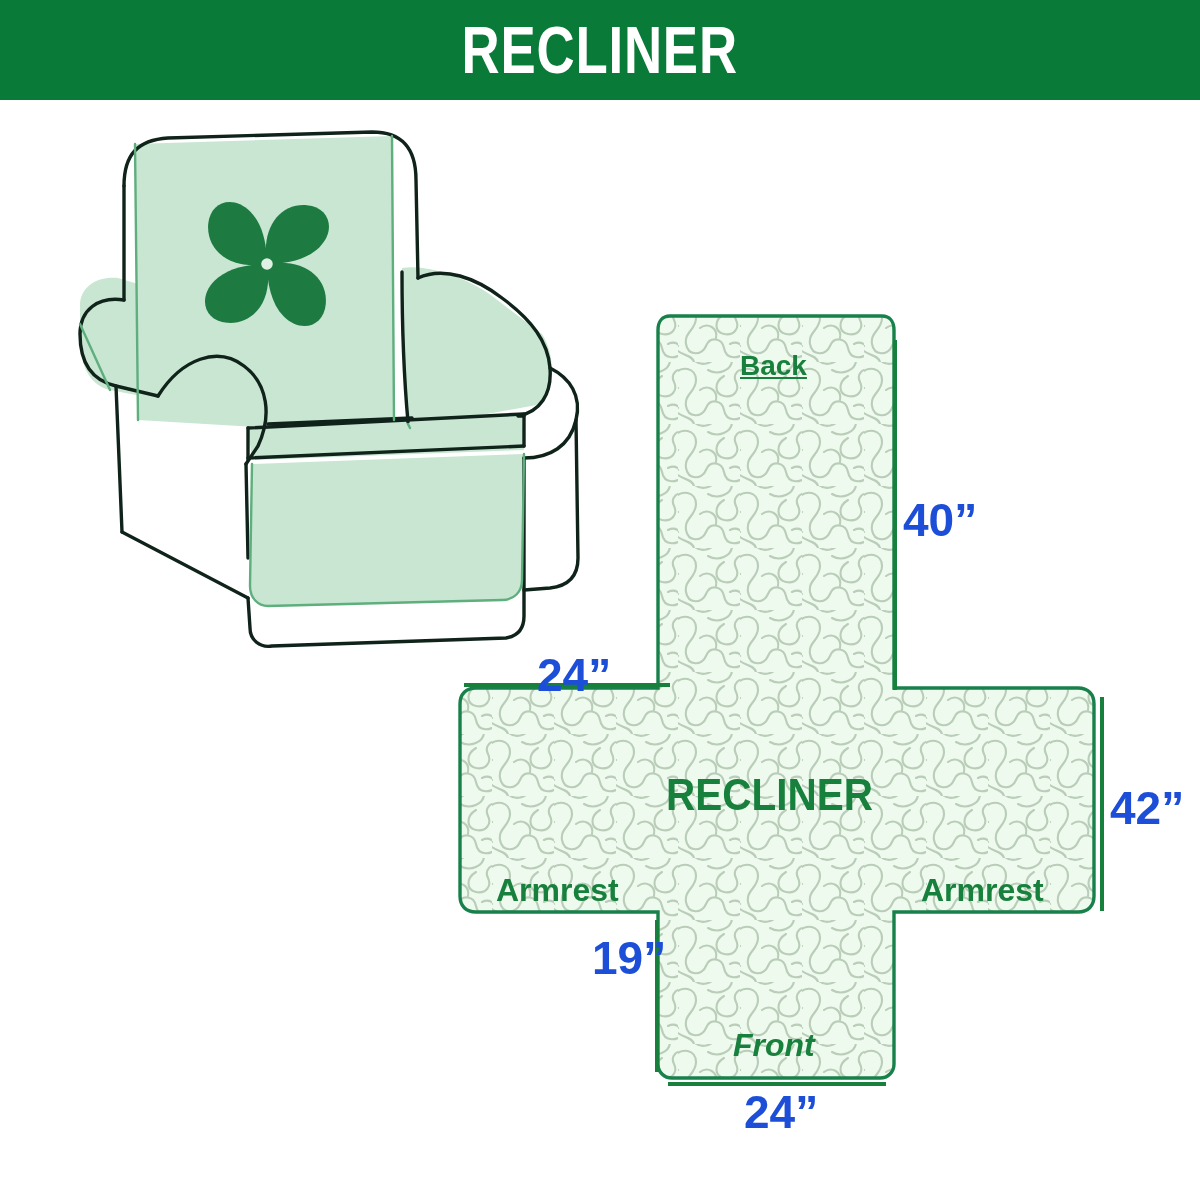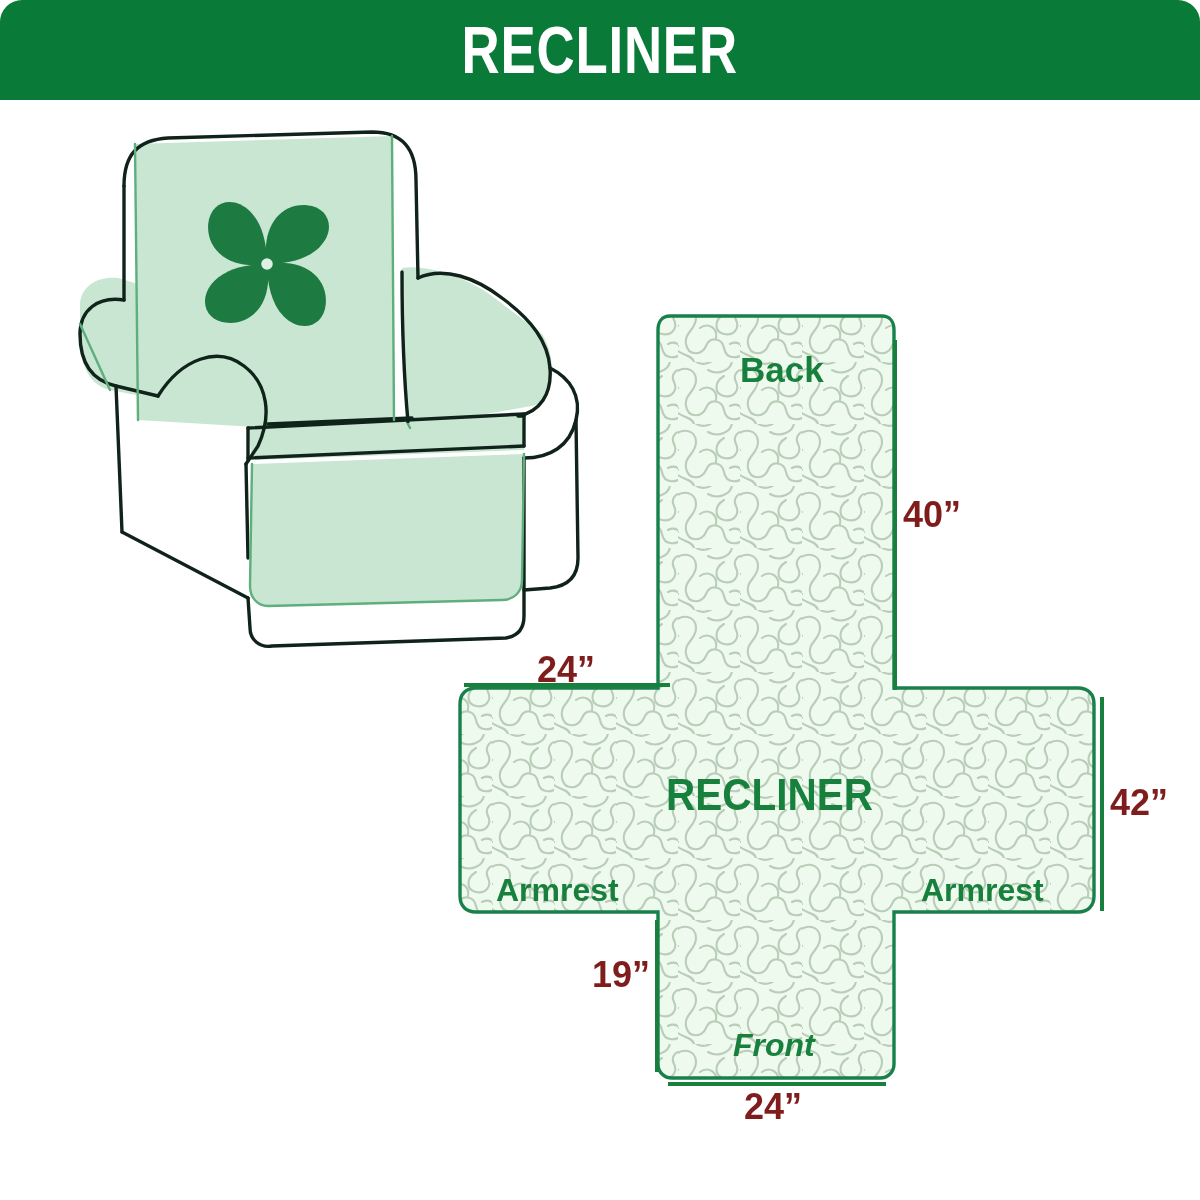--- a/index.html
+++ b/index.html
@@ -10,21 +10,20 @@
   }
   body {
     font-family: "Liberation Sans", sans-serif;
   }
   #page {
     position: relative;
     width: 1200px;
     height: 1200px;
     background: #ffffff;
     overflow: hidden;
-    border-radius: 22px;
   }
 
   
   #header-banner {
     position: absolute;
     left: 0;
     top: 0;
     width: 1200px;
     height: 100px;
     background: #0a7a38;
@@ -65,45 +64,45 @@
   #pattern-diagram svg { display: block; width: 100%; height: 100%; }
 
   .panel-label {
     position: absolute;
     color: #17803c;
     font-family: "Liberation Sans", sans-serif;
     font-weight: bold;
     white-space: nowrap;
     line-height: 1;
   }
-  #label-back      { left: 740px; top: 352px;  font-size: 35px; }
+  #label-back      { left: 740px; top: 352px;  font-size: 28px; text-decoration: underline; }
   #label-front     { left: 733px; top: 1029px; font-size: 32px; font-style: italic; }
   #label-armrest-l { left: 496px; top: 874px;  font-size: 32px; }
   #label-armrest-r { left: 921px; top: 874px;  font-size: 32px; }
   #label-recliner-center {
     left: 666px; top: 773px;
     font-size: 44px;
     letter-spacing: 0px;
     transform: scaleX(0.92);
     transform-origin: left top;
   }
 
   .dim-label {
     position: absolute;
-    color: #7f1d1d;
+    color: #1d4ed8;
     font-family: "Liberation Sans", sans-serif;
     font-weight: bold;
-    font-size: 36px;
+    font-size: 46px;
     white-space: nowrap;
     line-height: 1;
   }
   #dim-40  { left: 903px; top: 497px;  }
   #dim-23  { left: 1110px; top: 785px; }
   #dim-24-top { left: 537px; top: 652px; }
-  #dim-19  { left: 592px; top: 957px;  }
+  #dim-19  { left: 592px; top: 935px;  }
   #dim-24-bottom { left: 744px; top: 1089px; }
 
   .dim-line {
     position: absolute;
     background: #17803c;
   }
   .dim-line.v { width: 4px; }
   .dim-line.h { height: 4px; }
   #dimline-40 { left: 893px; top: 340px;  height: 350px; }
   #dimline-23 { left: 1100px; top: 697px; height: 214px; }

